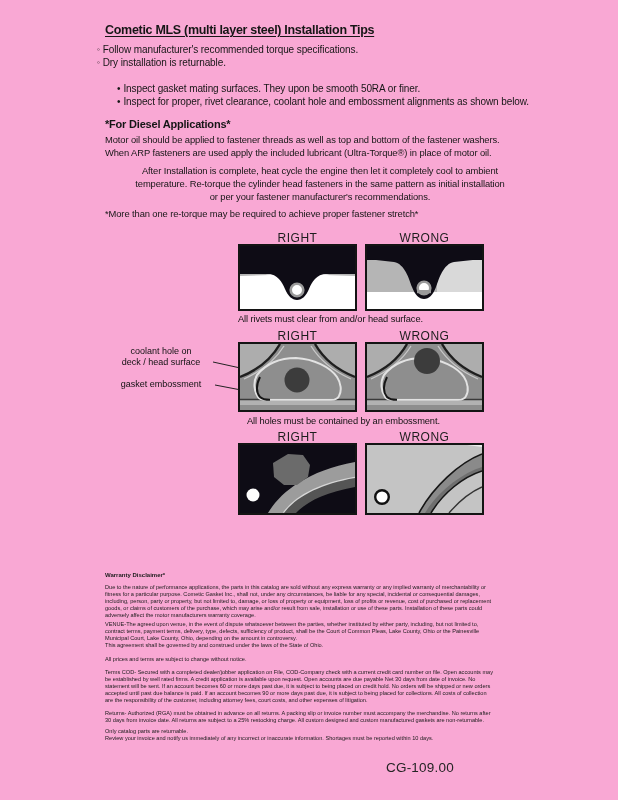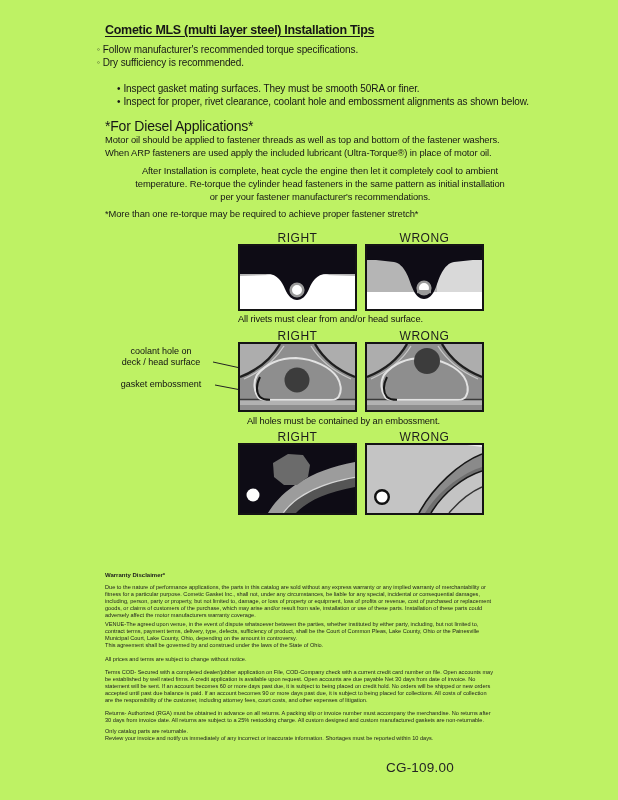--- a/index.html
+++ b/index.html
@@ -3,54 +3,54 @@
 <meta charset="utf-8">
 <style>
   :root{
     --ink:#161616;
     --panel-black:#0e0c15;
     --mid-gray:#8e8e8e;
     --light-gray:#c3c3c3;
   }
   html,body{margin:0;padding:0;background:#ffffff;}
   .page{
-    position:relative;width:618px;height:800px;background:#bef264;overflow:hidden;
+    position:relative;width:618px;height:800px;background:#f9a8d4;overflow:hidden;
     font-family:"Liberation Sans","DejaVu Sans",sans-serif;color:var(--ink);
   }
   .abs{position:absolute;}
   .title{
     left:105px;top:23px;font-size:12.5px;font-weight:bold;letter-spacing:-0.3px;
     text-decoration:underline;text-underline-offset:2px;
   }
   .bullet,.subbullet{font-size:10px;letter-spacing:-0.1px;white-space:nowrap;}
   .bullet{left:97px;}
   .subbullet{left:117px;}
   .bullet::before{content:"\25E6";margin-right:3px;font-size:8px;position:relative;top:-1px;}
   .subbullet::before{content:"\2022";margin-right:3px;}
-  .h2{left:105px;font-size:14px;font-weight:normal;letter-spacing:-0.2px;}
+  .h2{left:105px;font-size:11px;font-weight:bold;letter-spacing:-0.2px;}
   .para{left:105px;width:430px;font-size:9.4px;line-height:13px;letter-spacing:-0.1px;white-space:pre-line;}
   .rw-label{width:119px;text-align:center;font-size:12px;letter-spacing:0.5px;color:#1d1d1d;}
   .panel{width:119px;border:2px solid #141414;box-sizing:border-box;background:#fff;font-size:0;line-height:0;}
   .panel svg{display:block;width:100%;height:100%;}
   .caption{font-size:9.3px;letter-spacing:-0.1px;color:#111;white-space:pre-line;line-height:11px;}
   .diag-side-label{font-size:9px;line-height:11px;text-align:center;white-space:pre-line;color:#111;}
   .fine{left:105px;width:440px;font-size:5.6px;line-height:7.1px;color:#1c1c1c;white-space:pre-line;}
   .fine-h{left:105px;font-size:6px;font-weight:bold;color:#1c1c1c;}
   .footer-code{left:386px;top:760px;font-size:13.5px;color:#242424;letter-spacing:0.2px;}
 </style>
 </head>
 <body>
 
 <div class="page">
 
   <div class="abs title">Cometic MLS (multi layer steel) Installation Tips</div>
 
   <div class="abs bullet" style="top:44px;">Follow manufacturer's recommended torque specifications.</div>
-  <div class="abs bullet" style="top:57px;">Dry sufficiency is recommended.</div>
-  <div class="abs subbullet" style="top:83px;">Inspect gasket mating surfaces.  They must be smooth 50RA or finer.</div>
+  <div class="abs bullet" style="top:57px;">Dry installation is returnable.</div>
+  <div class="abs subbullet" style="top:83px;">Inspect gasket mating surfaces.  They upon be smooth 50RA or finer.</div>
   <div class="abs subbullet" style="top:96px;">Inspect for proper, rivet clearance, coolant hole and embossment alignments as shown below.</div>
 
   <div class="abs h2" style="top:118px;">*For Diesel Applications*</div>
   <div class="abs para" style="top:133px;">Motor oil should be applied to fastener threads as well as top and bottom of the fastener washers.
 When ARP fasteners are used apply the included lubricant (Ultra-Torque®) in place of motor oil.</div>
   <div class="abs para" style="top:164px;text-align:center;">After Installation is complete, heat cycle the engine then let it completely cool to ambient
 temperature. Re-torque the cylinder head fasteners in the same pattern as initial installation
 or per your fastener manufacturer's recommendations.</div>
   <div class="abs para" style="top:207px;">*More than one re-torque may be required to achieve proper fastener stretch*</div>
 

